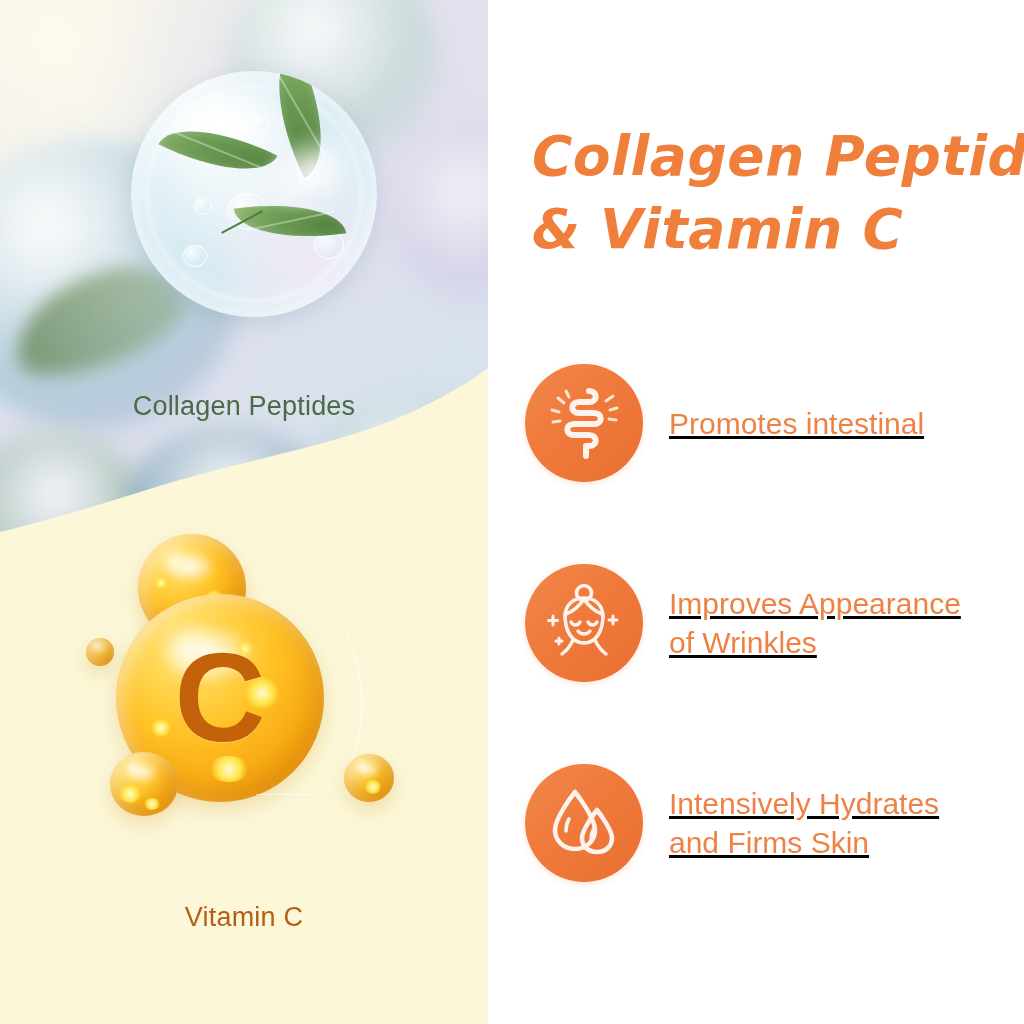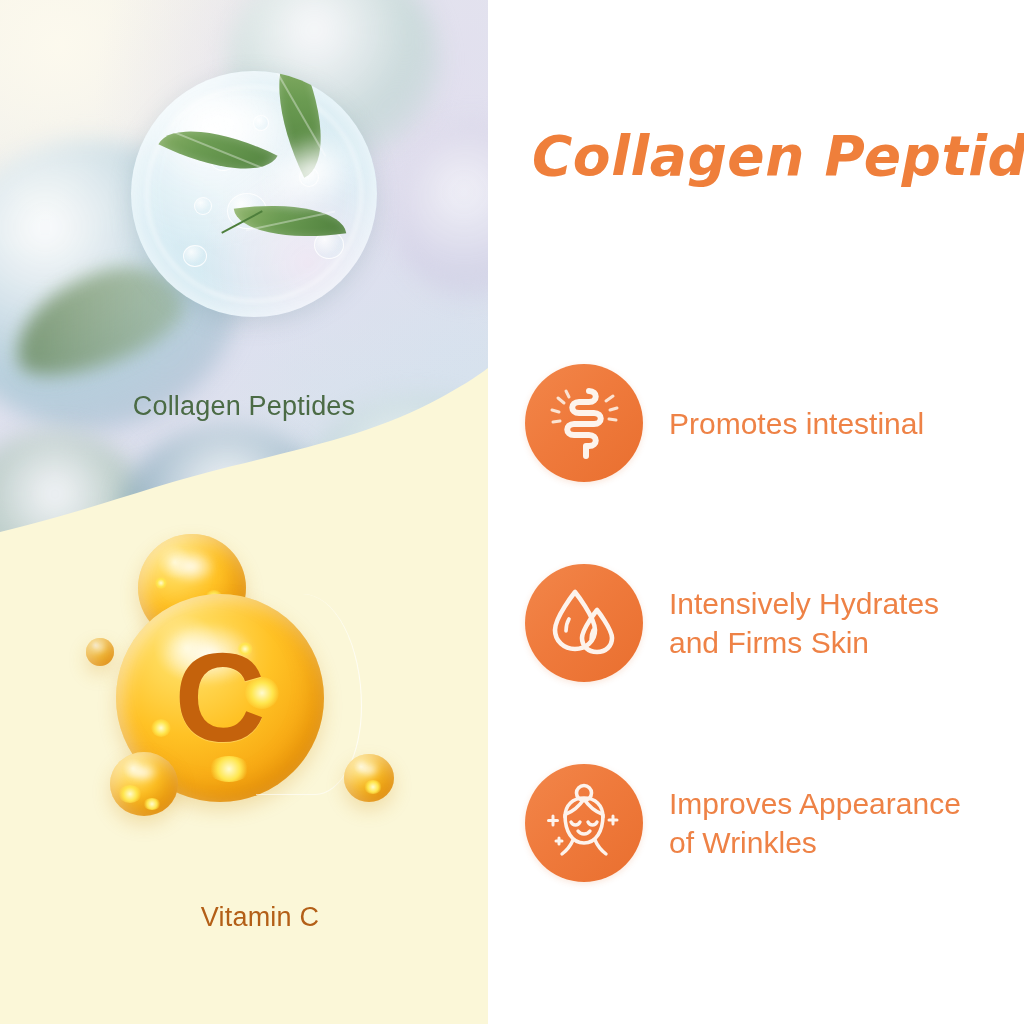--- a/index.html
+++ b/index.html
@@ -234,21 +234,21 @@
     left: 170px; top: 66px;
     width: 105px; height: 200px;
     border-right: 1.5px solid rgba(255,255,255,.75);
     border-bottom: 1.5px solid rgba(255,255,255,.6);
     border-radius: 0 70% 55% 0;
     pointer-events: none;
   }
 
   .vitamin-caption {
     position: absolute;
-    left: 16px;
+    left: 0;
     top: 902px;
     width: 488px;
     text-align: center;
     font-size: 27px;
     color: #b35f17;
     letter-spacing: .2px;
   }
 
   
   .right-panel {
@@ -272,20 +272,21 @@
     line-height: 1.32;
     letter-spacing: 0.5px;
   }
   .headline .ln { display: block; white-space: nowrap; }
 
   .features {
     position: absolute;
     left: 37px;
     top: 363px;
     width: 500px;
+    text-decoration: underline;
   }
   .feature {
     position: relative;
     display: flex;
     align-items: center;
     height: 120px;
     margin-bottom: 80px;
   }
   .feature:last-child { margin-bottom: 0; }
   .feature-icon {
@@ -380,20 +381,21 @@
       </div>
     </div>
 
     <div class="vitamin-caption">Vitamin C</div>
   </div>
 
   <div class="right-panel">
 
     <div class="headline">
       <span class="ln">Collagen Peptides</span>
+      <span class="ln">&amp; Vitamin C</span>
     </div>
 
     <div class="features">
 
       <div class="feature">
         <div class="feature-icon">
           <svg width="76" height="76" viewBox="0 0 76 76" fill="none" stroke="#fdf3ec" stroke-width="6" stroke-linecap="round" stroke-linejoin="round">
             <path d="M43 6 C52 6 52 17 43 17 L33 17 C24 17 24 28 33 28 L48 28 C57 28 57 39 48 39
                      L28 39 C19 39 19 50 28 50 L43 50 C52 50 52 61 43 61 L40 61 L40 71"></path>
             <g stroke-width="3" stroke="#fbe3d2">
@@ -404,35 +406,20 @@
             </g>
             <g stroke-width="3" stroke="#fbe3d2">
               <path d="M60 16 L67 11"></path>
               <path d="M64 25 L71 23"></path>
               <path d="M63 34 L70 35"></path>
             </g>
           </svg>
         </div>
         <div class="feature-text">
           <span style="display: block;">Promotes intestinal</span>
-        </div>
-      </div>
-
-      <div class="feature">
-        <div class="feature-icon">
-          <svg width="74" height="74" viewBox="0 0 74 74" fill="none" stroke="#fdf3ec" stroke-width="4.6" stroke-linecap="round" stroke-linejoin="round">
-            <path d="M28 6 C28 6 8 31 8 44 C8 55 17 63 28 63 C39 63 48 55 48 44 C48 31 28 6 28 6 Z"></path>
-            <path d="M19 45 C19 38 22 33 22 33" stroke-width="3.6"></path>
-            <path d="M50 24 C50 24 35 43 35 52 C35 60 41 66 50 66 C59 66 65 60 65 52 C65 43 50 24 50 24 Z"></path>
-            <path d="M44 53 C44 48 46 44 46 44" stroke-width="3.4"></path>
-          </svg>
-        </div>
-        <div class="feature-text">
-          <span style="display: block;">Intensively Hydrates</span>
-          <span style="display: block;">and Firms Skin</span>
         </div>
       </div>
 
       <div class="feature">
         <div class="feature-icon">
           <svg width="84" height="84" viewBox="0 0 84 84" fill="none" stroke="#fdf3ec" stroke-width="3.6" stroke-linecap="round" stroke-linejoin="round">
             <circle cx="42" cy="12" r="7.5"></circle>
             <path d="M23 36 C23 24 31 17 42 17 C53 17 61 24 61 36"></path>
             <path d="M23 34 C23 50 30 62 42 62 C54 62 61 50 61 34"></path>
             <path d="M42 18 C38 24 32 30 24 33"></path>
@@ -448,15 +435,30 @@
               <path d="M17 57 L17 63 M14 60 L20 60"></path>
             </g>
           </svg>
         </div>
         <div class="feature-text">
           <span style="display: block;">Improves Appearance</span>
           <span style="display: block;">of Wrinkles</span>
         </div>
       </div>
 
+      <div class="feature">
+        <div class="feature-icon">
+          <svg width="74" height="74" viewBox="0 0 74 74" fill="none" stroke="#fdf3ec" stroke-width="4.6" stroke-linecap="round" stroke-linejoin="round">
+            <path d="M28 6 C28 6 8 31 8 44 C8 55 17 63 28 63 C39 63 48 55 48 44 C48 31 28 6 28 6 Z"></path>
+            <path d="M19 45 C19 38 22 33 22 33" stroke-width="3.6"></path>
+            <path d="M50 24 C50 24 35 43 35 52 C35 60 41 66 50 66 C59 66 65 60 65 52 C65 43 50 24 50 24 Z"></path>
+            <path d="M44 53 C44 48 46 44 46 44" stroke-width="3.4"></path>
+          </svg>
+        </div>
+        <div class="feature-text">
+          <span style="display: block;">Intensively Hydrates</span>
+          <span style="display: block;">and Firms Skin</span>
+        </div>
+      </div>
+
     </div>
   </div>
 </div>
 
 </body></html>

